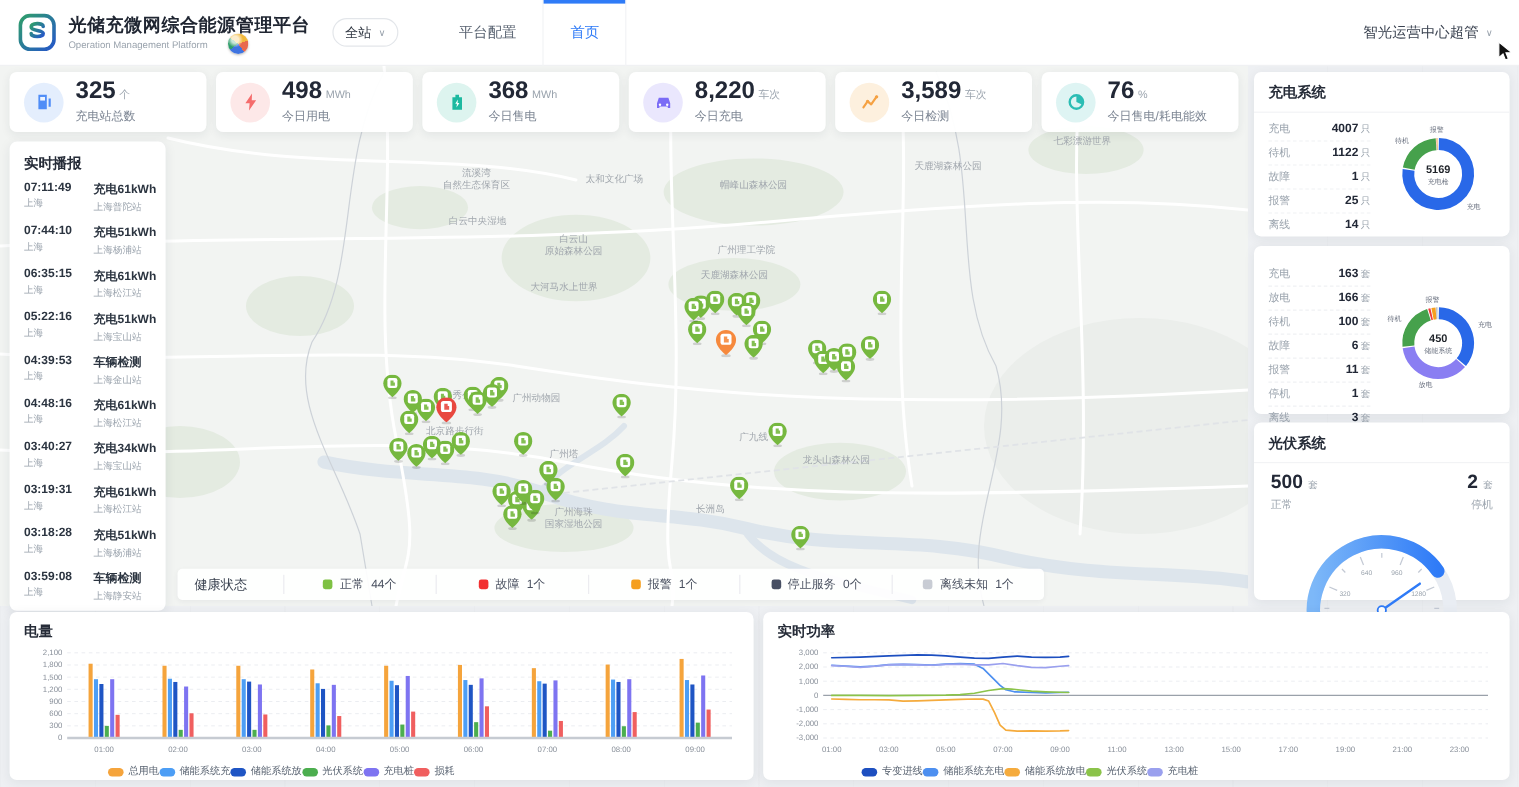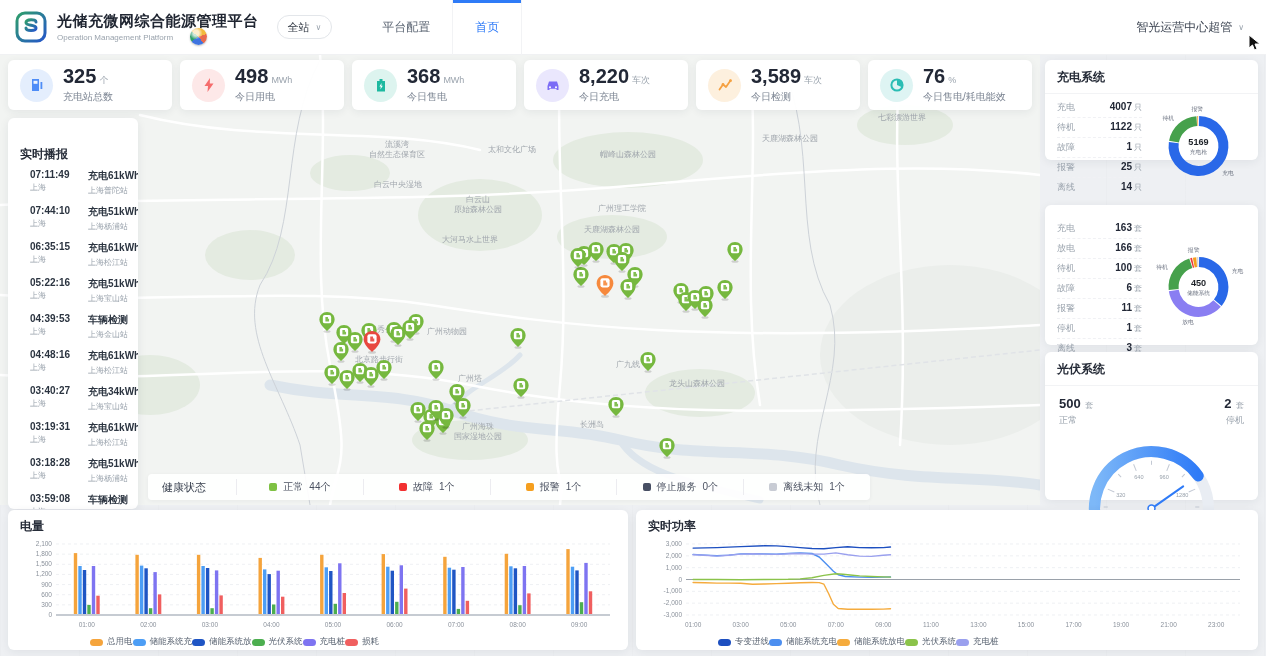--- a/index.html
+++ b/index.html
@@ -34,22 +34,22 @@
   
   .kpi-row { position:absolute; left:8px; top:60px; width:1024px; display:flex; gap:8px; z-index:10; }
   .kpi-card { flex:1; height:50px; background:rgba(255,255,255,.96); border-radius:6px; box-shadow:0 2px 8px rgba(30,40,60,.07); display:flex; align-items:center; padding:0 12px; gap:10px; }
   .kpi-icon { width:33px; height:33px; border-radius:50%; display:flex; align-items:center; justify-content:center; flex:0 0 33px; }
   .kpi-num { font-size:20px; font-weight:bold; color:#222836; line-height:1; }
   .kpi-unit { font-size:9px; color:#9aa3ad; margin-left:3px; }
   .kpi-label { font-size:10px; color:#7b8492; margin-top:3px; }
 
   
   .broadcast { position:absolute; left:8px; top:118px; width:130px; height:391px; background:#fff; border-radius:6px; box-shadow:0 2px 10px rgba(30,40,60,.08); z-index:10; overflow:hidden; }
-  .broadcast h3 { font-size:12px; font-weight:bold; color:#262c38; padding:28px 12px 6px; }
-  .bc-list { padding:0 12px;margin-left:10px; }
+  .broadcast h3 { font-size:12px; font-weight:bold; color:#262c38; padding:10px 12px 6px; }
+  .bc-list { padding:0 12px; }
   .bc-item { display:flex; gap:8px; margin-bottom:9px; }
   .bc-col1 { width:50px; flex:0 0 50px; }
   .bc-time { font-size:10px; font-weight:bold; color:#2b3440; }
   .bc-sub { font-size:8px; color:#9aa3ad; margin-top:2px; }
   .bc-event { font-size:10px; font-weight:bold; color:#2b3440; white-space:nowrap; }
 
   
   .health { position:absolute; left:148px; top:474px; width:722px; height:26px; background:rgba(255,255,255,.92); border-radius:4px; display:flex; align-items:center; z-index:6; box-shadow:0 1px 4px rgba(30,40,60,.05); }
   .health-label { width:88px; padding-left:14px; font-size:11px; color:#3a4250; }
   .health-item { flex:1; display:flex; align-items:center; justify-content:center; gap:6px; font-size:10px; color:#4a5160; border-left:1px solid #ececf0; height:16px; }
@@ -61,21 +61,21 @@
   .stats-body { display:flex; padding:4px 8px 4px 12px; align-items:center; }
   .stats-col { flex:1; }
   .stat-row { display:flex; justify-content:space-between; align-items:baseline; border-bottom:1px dashed #f0f1f4; padding:3px 0; }
   .stat-row:last-child { border-bottom:none; }
   .stat-label { font-size:9px; color:#9aa3ad; }
   .stat-val { font-size:10px; font-weight:bold; color:#222836; }
   .stat-unit { font-size:8px; color:#9aa3ad; font-weight:normal; margin-left:2px; }
   .donut-wrap { width:108px; flex:0 0 108px; }
 
   .pv-top { display:flex; justify-content:space-between; padding:8px 14px 0; }
-  .pv-num { font-size:13px; font-weight:bold; color:#222836; }
+  .pv-num { font-size:16px; font-weight:bold; color:#222836; }
   .pv-unit { font-size:8px; color:#9aa3ad; }
   .pv-cap { font-size:9px; color:#9aa3ad; margin-top:2px; }
   .pv-right { text-align:right; }
   .gauge-wrap { padding:0 20px; }
   .gauge-pill { margin:2px auto 0; width:116px; height:17px; background:#5496f2; border-radius:3px; color:#fff; font-size:10px; display:flex; align-items:center; justify-content:center; }
 
   
   .bcard { position:absolute; top:510px; height:140px; background:#fff; border-radius:6px; box-shadow:0 2px 10px rgba(30,40,60,.07); z-index:10; padding:8px 12px 4px; }
   .bcard h3 { font-size:12px; font-weight:bold; color:#262c38; margin-bottom:4px; }
   #energy-card { left:8px; width:620px; }
@@ -639,21 +639,21 @@
           <span>0个</span>
         </div>
         <div class="health-item">
           <span class="hdot" style="background: rgb(200, 204, 212);"></span>
           <span>离线未知</span>
           <span>1个</span>
         </div>
       </div>
   </div>
 
-  <div class="rcard" style="top:60px;height:100px;">
+  <div class="rcard" style="top:60px;height:137px;">
     <h3>充电系统</h3>
     <div class="stats-body">
       <div class="stats-col" id="charging-rows">
           <div class="stat-row">
             <span class="stat-label">充电</span>
             <span class="stat-val">4007<span class="stat-unit">只</span></span>
           </div>
           <div class="stat-row">
             <span class="stat-label">待机</span>
             <span class="stat-val">1122<span class="stat-unit">只</span></span>

